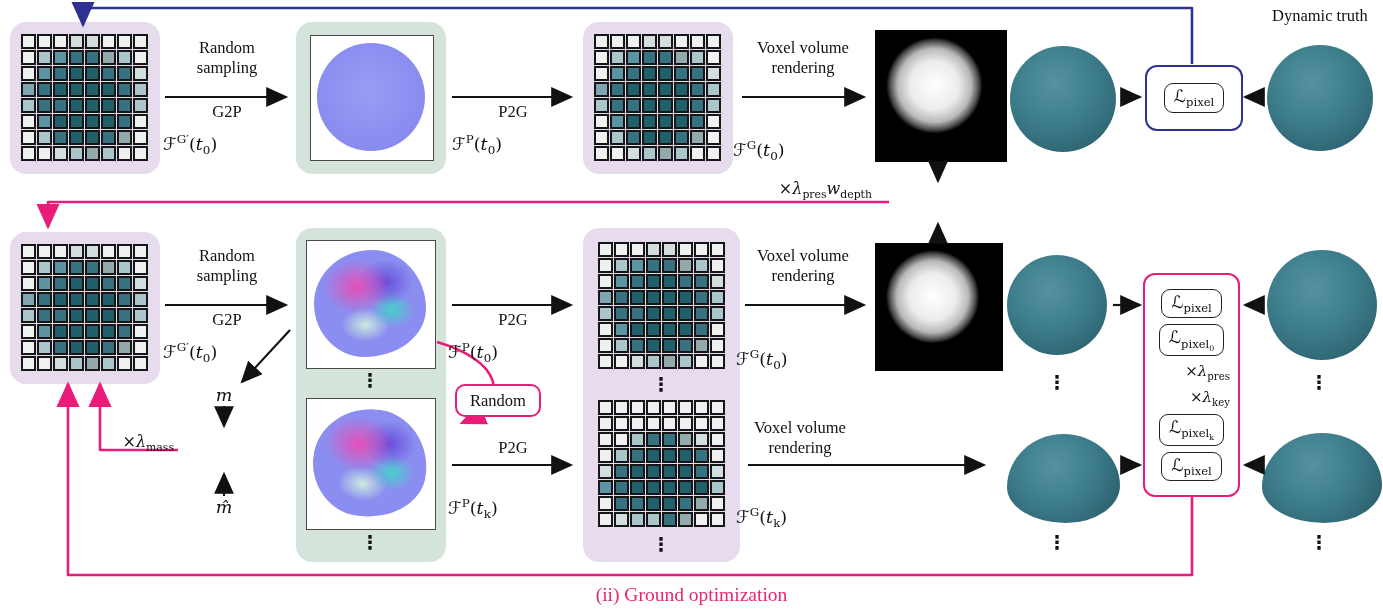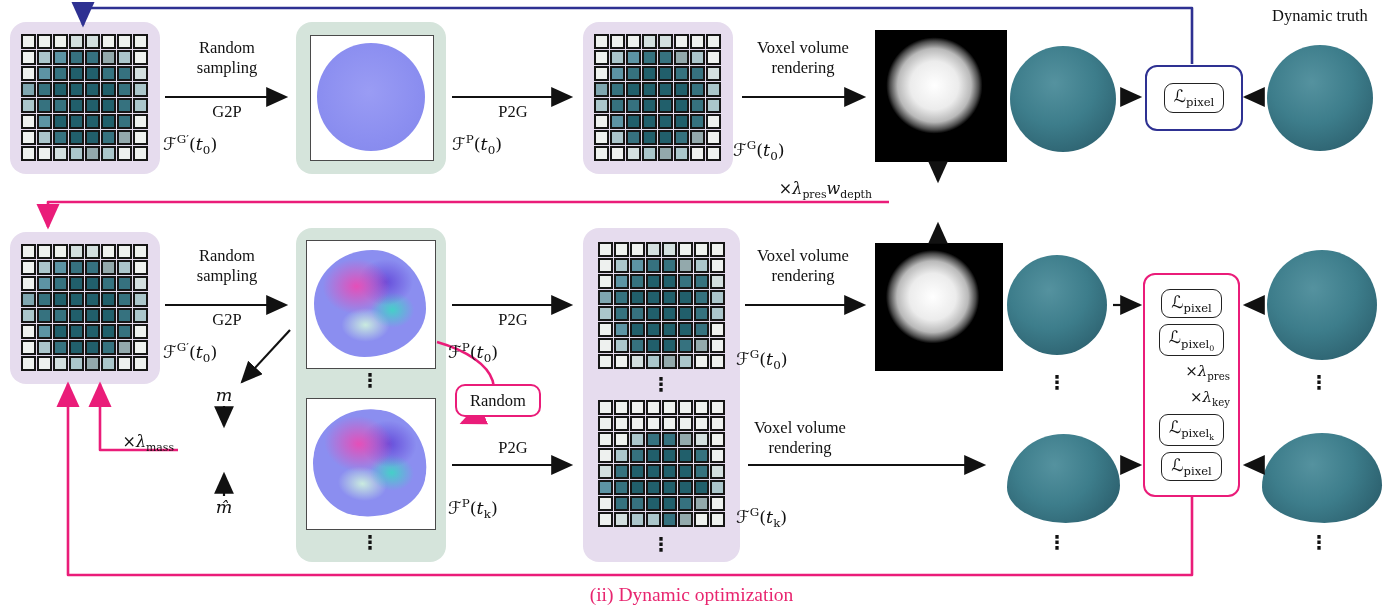--- a/index.html
+++ b/index.html
@@ -525,15 +525,15 @@
 
   <div class="dots" style="left:370px;top:372px;">⋮</div>
   <div class="dots" style="left:370px;top:534px;">⋮</div>
   <div class="dots" style="left:661px;top:376px;">⋮</div>
   <div class="dots" style="left:661px;top:536px;">⋮</div>
   <div class="dots" style="left:1057px;top:374px;">⋮</div>
   <div class="dots" style="left:1057px;top:534px;">⋮</div>
   <div class="dots" style="left:1319px;top:374px;">⋮</div>
   <div class="dots" style="left:1319px;top:534px;">⋮</div>
 
-  <div class="caption" style="top:584px;">(ii) Dynamic optimization</div>
+  <div class="caption" style="top:584px;">(ii) Ground optimization</div>
 
 </div>
 
 </body></html>

